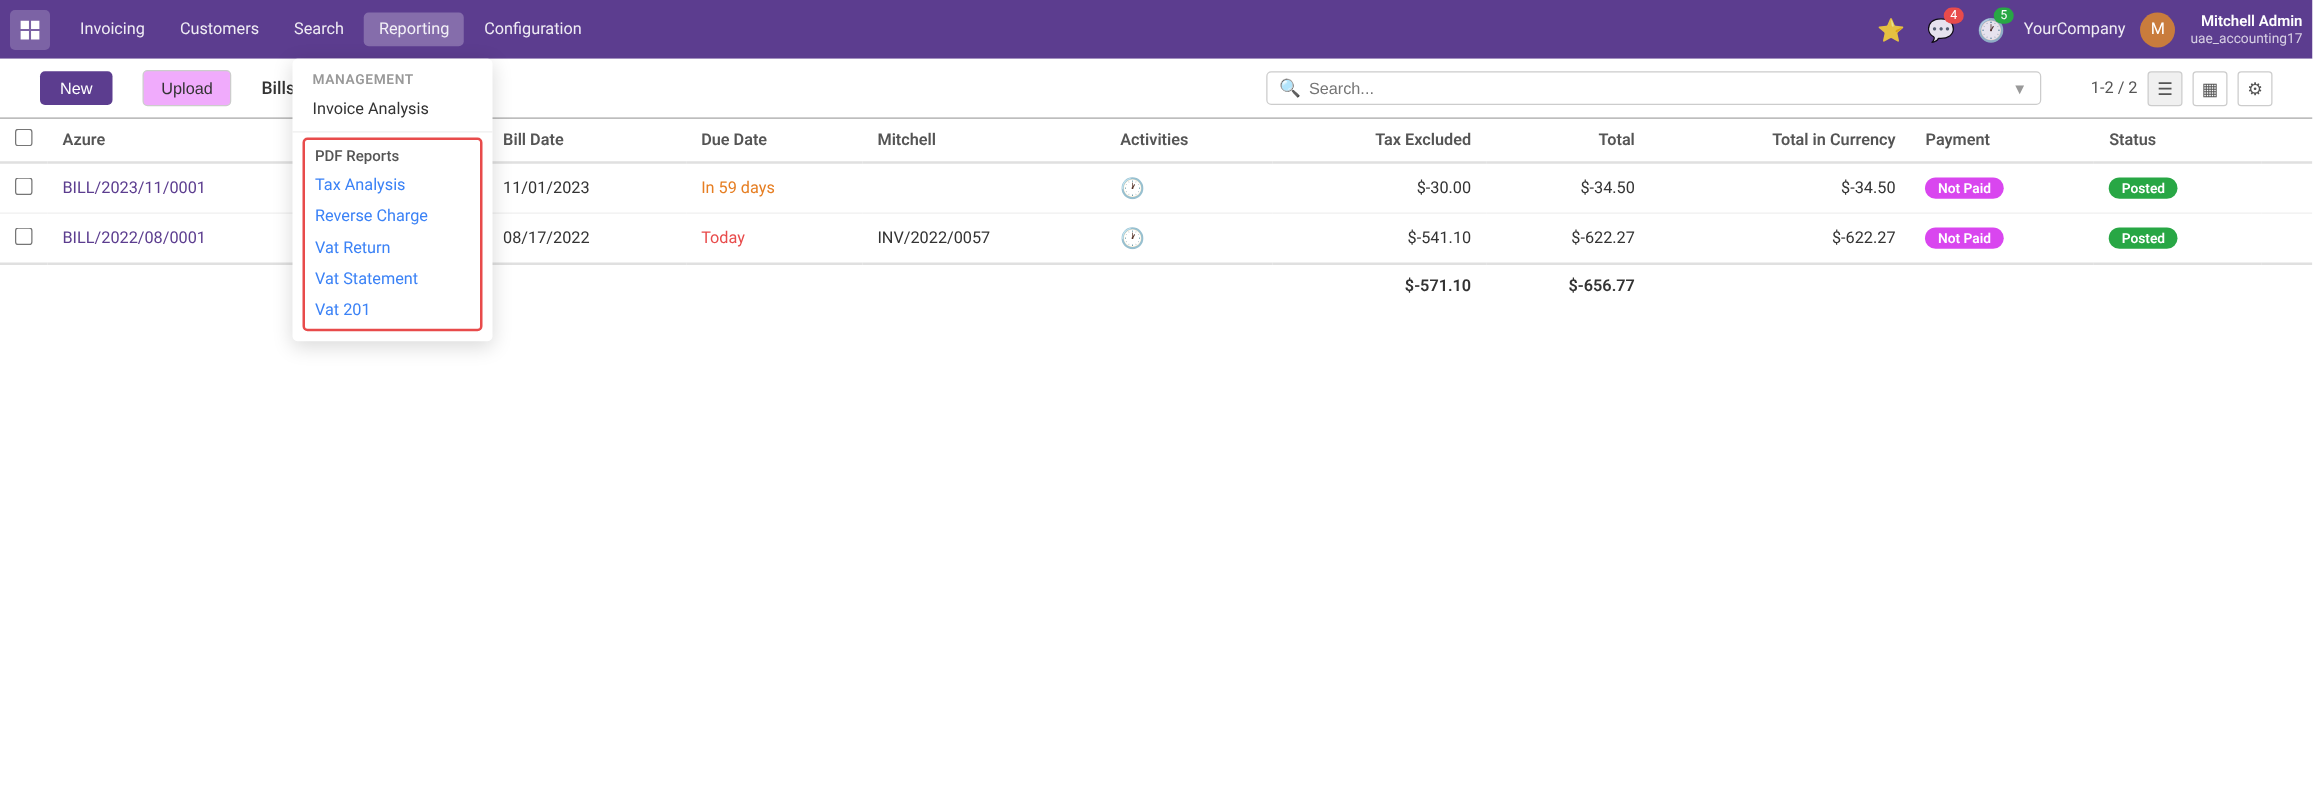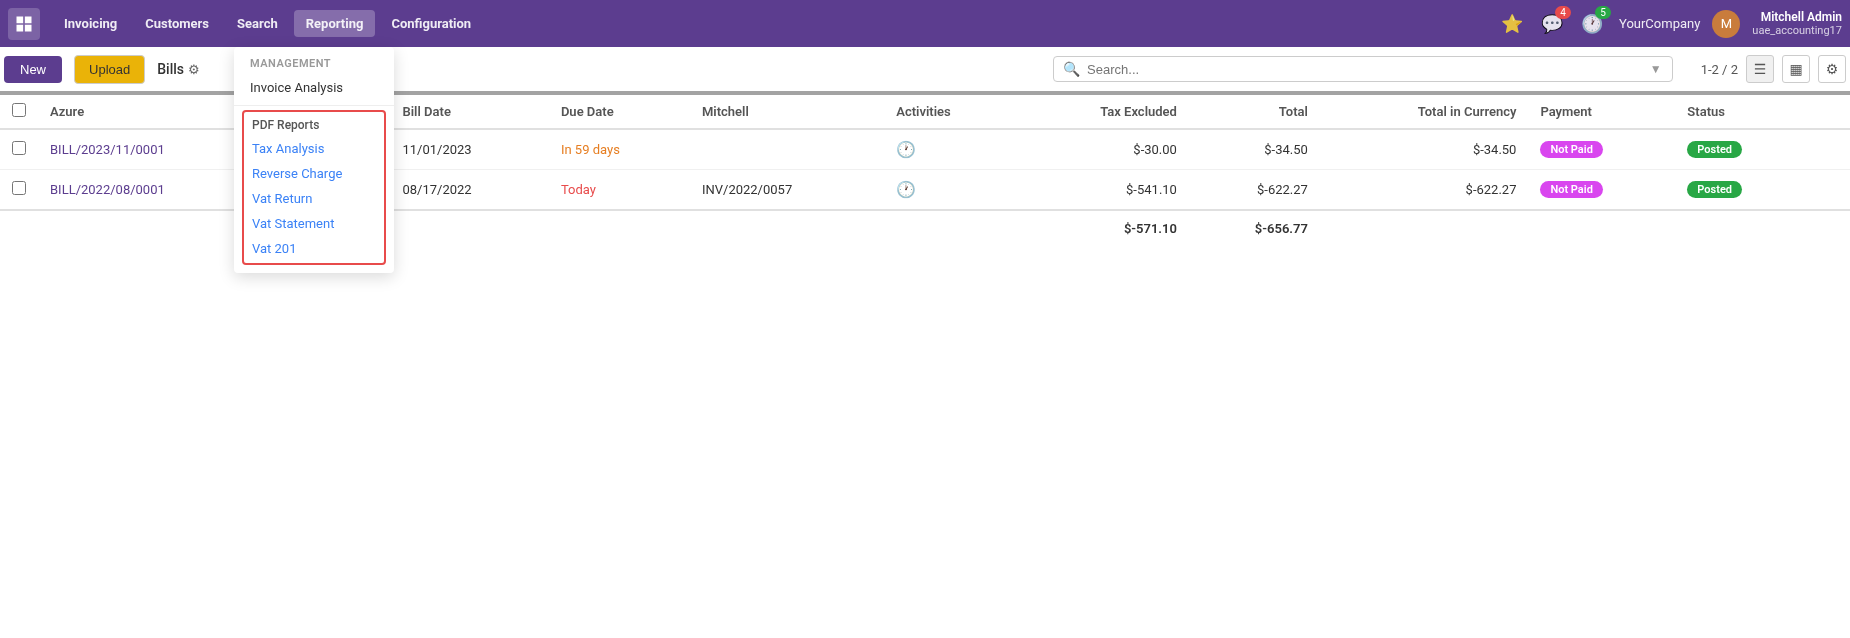--- a/index.html
+++ b/index.html
@@ -25,21 +25,20 @@
     .topnav-logo svg { width: 20px; height: 20px; fill: #fff; }
     .topnav-menu {
       display: flex; align-items: center; gap: 4px; flex: 1;
     }
     .topnav-item {
       padding: 6px 12px;
       border-radius: 4px;
       cursor: pointer;
       color: rgba(255,255,255,0.9);
       font-size: 13px;
-      font-weight: bold;
     }
     .topnav-item.active { background: rgba(255,255,255,0.25); }
     .topnav-right {
       display: flex; align-items: center; gap: 12px;
     }
     .topnav-icon-btn {
       color: rgba(255,255,255,0.85);
       font-size: 18px;
       cursor: pointer;
       position: relative;
@@ -74,38 +73,38 @@
     }
     .user-info {
       display: flex; flex-direction: column; align-items: flex-end;
       cursor: pointer;
     }
     .user-name { color: #fff; font-size: 12px; font-weight: 600; }
     .user-sub { color: rgba(255,255,255,0.75); font-size: 11px; }
 
     
     .toolbar {
-      display: flex; align-items: center; gap: 12px;
-      padding: 8px 4px;
-      border-bottom: 4px solid #a3a3a3;
+      display: flex; align-items: center; gap: 24px;
+      padding: 8px 32px;
+      border-bottom: 1px solid #a3a3a3;
       background: #fff;
       height: 48px;
     }
     .btn-new {
       background: #5c3d8f;
       color: #fff;
       border: none;
       border-radius: 4px;
       padding: 6px 16px;
       font-size: 13px;
       cursor: pointer;
       font-weight: 500;
     }
     .btn-upload {
-      background: #eab308;
+      background: #f0abfc;
       color: #333;
       border: 1px solid #ccc;
       border-radius: 4px;
       padding: 6px 14px;
       font-size: 13px;
       cursor: pointer;
     }
     .bills-label {
       font-size: 14px;
       font-weight: 500;

